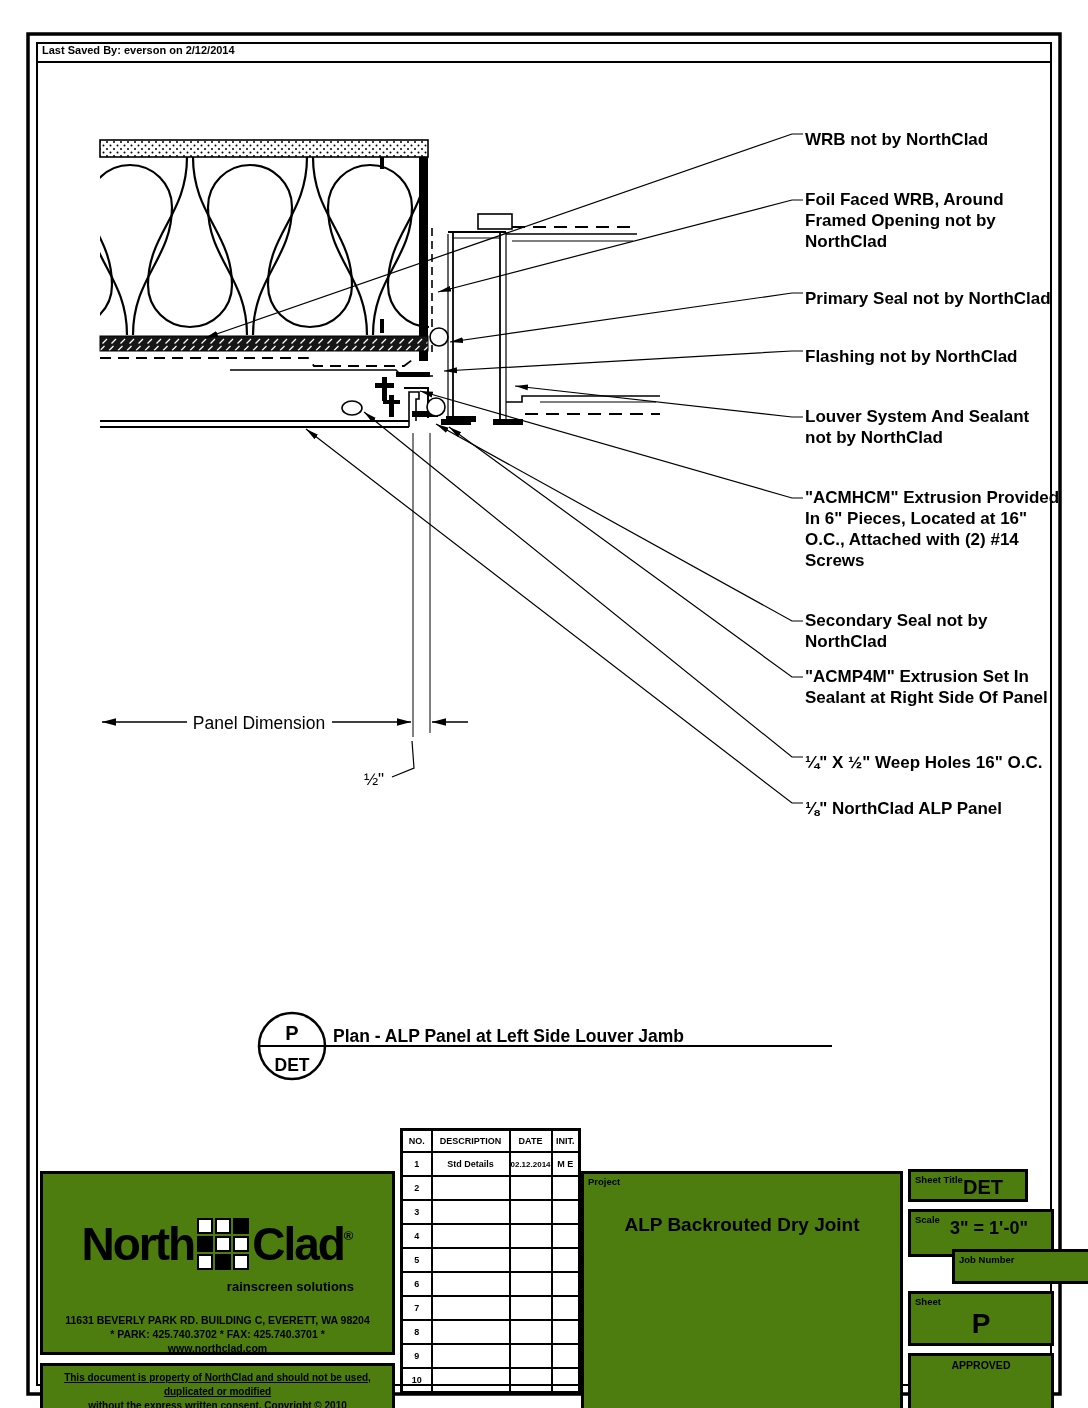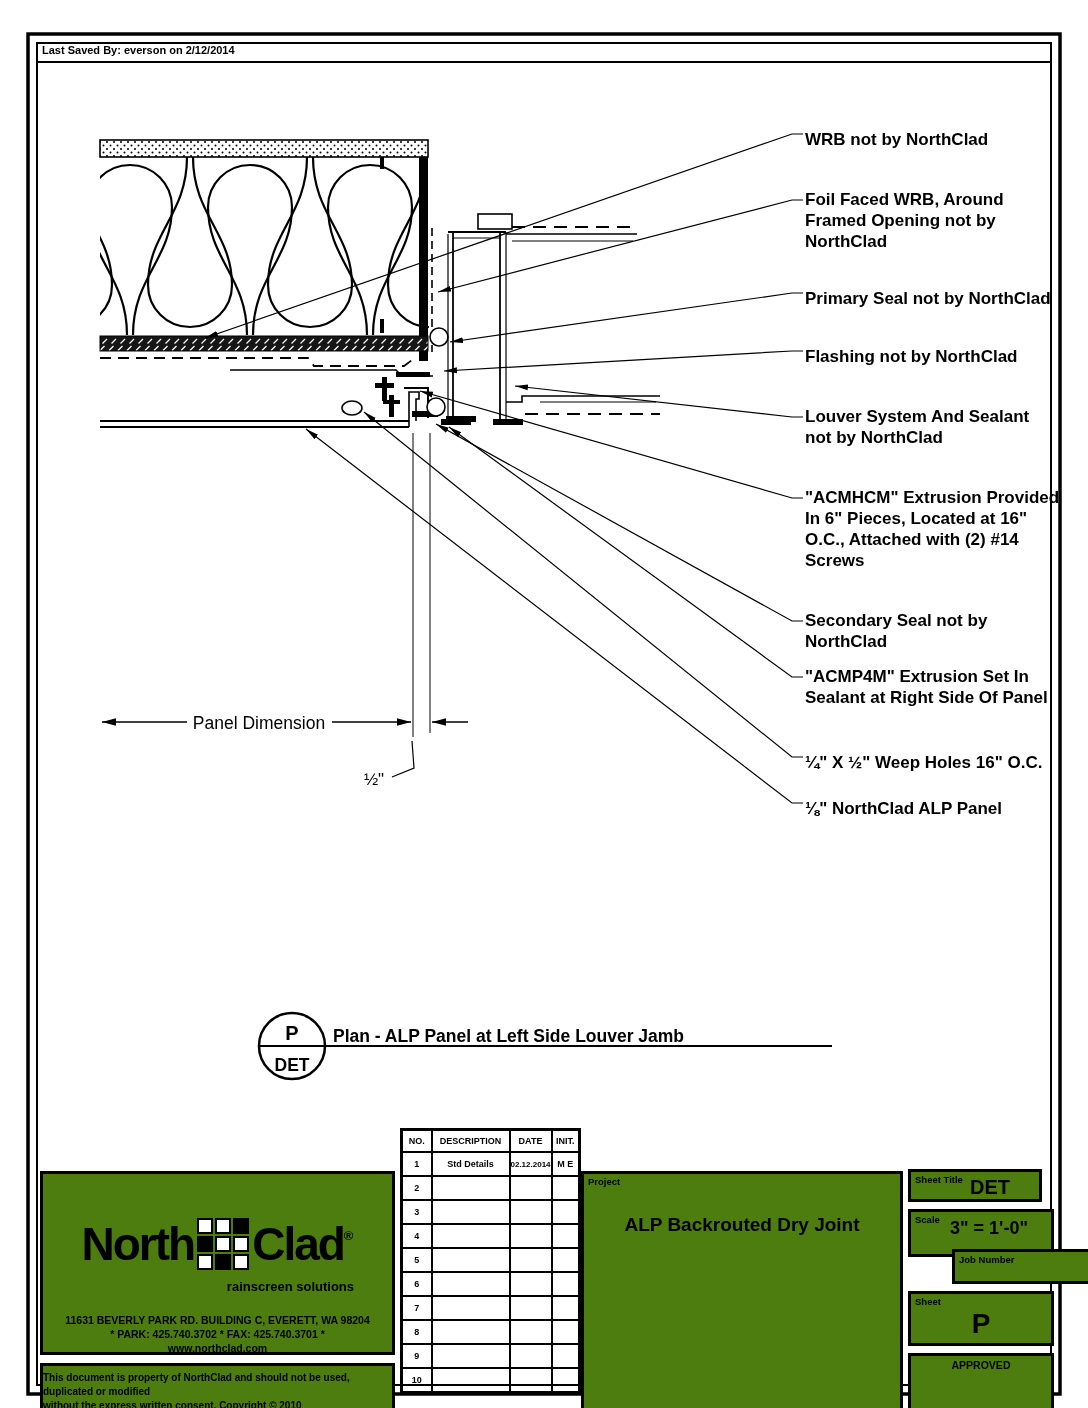--- a/index.html
+++ b/index.html
@@ -14,21 +14,21 @@
   .tvalue-center { position:absolute; left:0; right:0; text-align:center; font-weight:bold; }
   
   .logo-row { position:absolute; left:0; right:0; top:44px; display:flex; justify-content:center; align-items:center; }
   .logo-word { font-size:46px; font-weight:bold; letter-spacing:-2px; line-height:1; }
   .logo-grid { display:grid; grid-template-columns:repeat(3,16px); grid-template-rows:repeat(3,16px); gap:2px; margin:0 3px; }
   .cell { box-sizing:border-box; border:2.5px solid #000; background:#fff; }
   .cell.f { background:#000; }
   .logo-reg { font-size:13px; font-weight:bold; vertical-align:top; line-height:1; margin-top:-18px; }
   .tagline { position:absolute; right:38px; top:105px; font-size:13px; font-weight:bold; }
   .addr { position:absolute; left:0; right:0; text-align:center; font-size:10.5px; font-weight:bold; white-space:nowrap; }
-  .copy-line { font-size:10px; font-weight:bold; line-height:1.4; }
+  .copy-line { text-align:center; font-size:10px; font-weight:bold; line-height:1.4;text-decoration:underline; }
   
   table.rev { border-collapse:collapse; table-layout:fixed; width:178px; border:3px solid #000; }
   table.rev th, table.rev td { border:2px solid #000; font-size:9px; font-weight:bold; text-align:center;
       padding:0; overflow:hidden; white-space:nowrap; height:22px; }
   table.rev th { height:20px; }
   table.rev .c-date { font-size:8px; }
 </style>
 </head>
 <body>
 
@@ -292,21 +292,21 @@
           </tr>
         </tbody>
     </table>
   </div>
 
   <div class="tbox" style="left:581px; top:1128px; width:322px; height:246px;">
     <div class="tlabel">Project</div>
     <div class="tvalue-center" style="top:40px; font-size:19px;">ALP Backrouted Dry Joint</div>
   </div>
 
-  <div class="tbox" style="left:908px; top:1126px; width:134px; height:33px;">
+  <div class="tbox" style="left:908px; top:1126px; width:120px; height:33px;">
     <div class="tlabel">Sheet Title</div>
     <div class="tvalue-center" style="top:4px; left:30px; font-size:20px;">DET</div>
   </div>
 
   <div class="tbox" style="left:908px; top:1166px; width:146px; height:48px;">
     <div class="tlabel">Scale</div>
     <div class="tvalue-center" style="top:6px; left:16px; font-size:18px;">3" = 1'-0"</div>
   </div>
 
   <div class="tbox" style="left:952px; top:1206px; width:146px; height:35px;">

